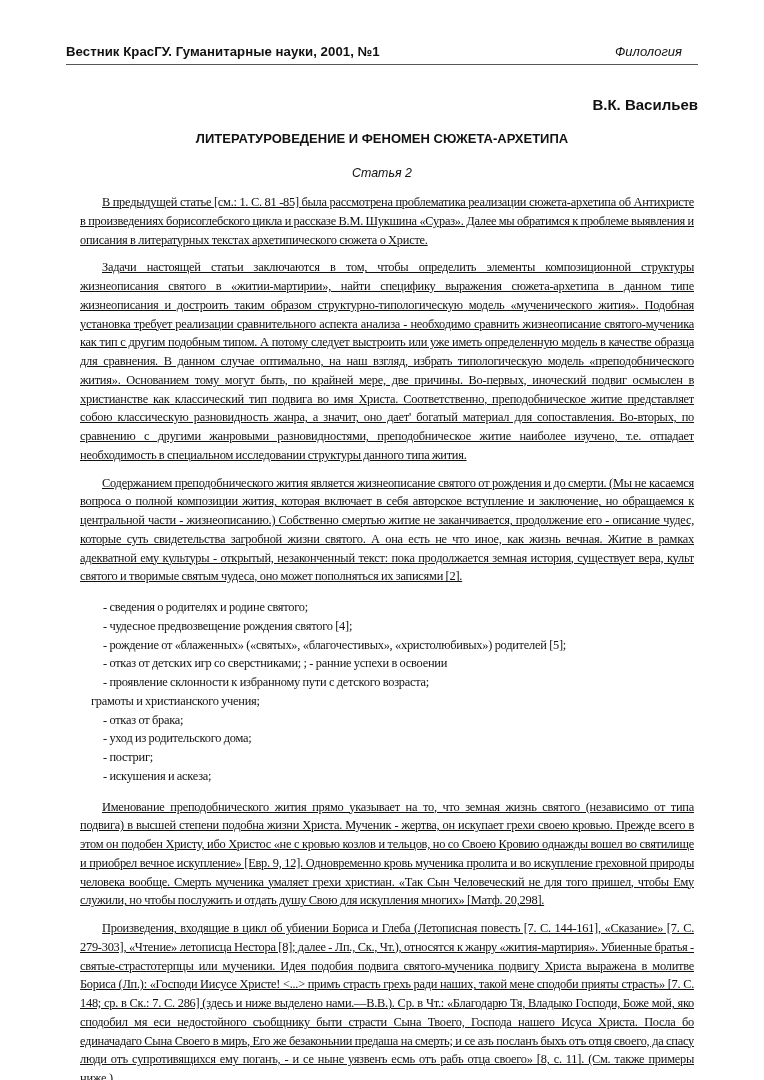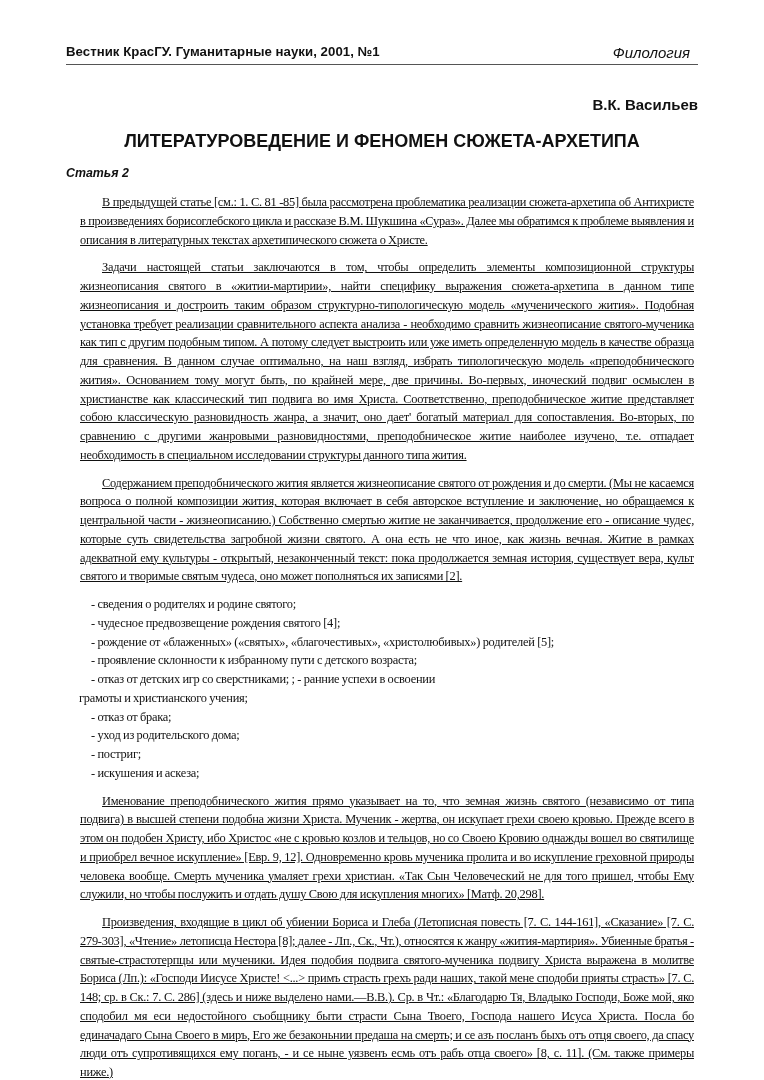--- a/index.html
+++ b/index.html
@@ -3,36 +3,36 @@
   <meta charset="utf-8">
   <style>
     html, body { margin: 0; padding: 0; background: #ffffff; }
     body { width: 764px; height: 1080px; position: relative; overflow: hidden; color: #111; }
     .page { position: absolute; left: 0; top: 0; width: 764px; height: 1080px; }
 
     .header { position: absolute; left: 66px; top: 44px; width: 632px; height: 20px;
       border-bottom: 1px solid #555; }
     .journal { position: absolute; left: 0; top: 0; font-family: "Liberation Sans", sans-serif;
       font-weight: bold; font-size: 13.2px; letter-spacing: 0.05px; }
-    .section { position: absolute; right: 8px; top: 0; font-family: "Liberation Sans", sans-serif;
-      font-style: italic; font-size: 15px; }
+    .section { position: absolute; right: 16px; top: 0; font-family: "Liberation Sans", sans-serif;
+      font-style: italic; font-size: 13px; }
 
     .author { position: absolute; right: 66px; top: 96px; font-family: "Liberation Sans", sans-serif;
       font-weight: bold; font-size: 15px; }
     .title { position: absolute; left: 66px; width: 632px; top: 131px; text-align: center;
-      font-family: "Liberation Sans", sans-serif; font-weight: bold; font-size: 18px; }
-    .subtitle { position: absolute; left: 66px; width: 632px; top: 166px; text-align: left;
-      font-family: "Liberation Sans", sans-serif; font-weight: bold; font-style: italic; font-size: 12.4px; }
+      font-family: "Liberation Sans", sans-serif; font-weight: bold; font-size: 13px; }
+    .subtitle { position: absolute; left: 66px; width: 632px; top: 166px; text-align: center;
+      font-family: "Liberation Sans", sans-serif; font-weight: normal; font-style: italic; font-size: 12.4px; }
 
     .body { position: absolute; left: 71px; top: 184px; width: 632px;
       font-family: "Liberation Serif", serif; font-size: 12.4px; line-height: 18.75px;
       letter-spacing: -0.25px; word-spacing: -0.3px; }
     .body p { margin: 9px; text-align: justify; text-indent: 22px; text-decoration: underline; }
     .body p.last-left { text-align-last: left; }
-    .list { margin: 0; padding: 0; list-style: none; font-family: Liberation Serif, serif; }
+    .list { margin: 12px; padding: 0; list-style: none; font-family: Liberation Serif, serif; }
     .list li { margin: 0; padding-left: 20px; text-align: left; }
     .list li.cont2 { padding-left: 8px; }
     .body p.shift2 { margin-left: -2px; text-indent: 20px; }
   </style>
 </head>
 <body>
 
 <div class="page">
 
   <div class="header">
@@ -46,22 +46,22 @@
 
   <div class="body">
     <p class="last-left">В предыдущей статье [см.: 1. С. 81 -85] была рассмотрена проблематика реализации сюжета-архетипа об Антихристе в произведениях борисоглебского цикла и рассказе В.М. Шукшина «Сураз». Далее мы обратимся к проблеме выявления и описания в литературных текстах архетипического сюжета о Христе.</p>
     <p class="last-left">Задачи настоящей статьи заключаются в том, чтобы определить элементы композиционной структуры жизнеописания святого в «житии-мартирии», найти специфику выражения сюжета-архетипа в данном типе жизнеописания и достроить таким образом структурно-типологическую модель «мученического жития». Подобная установка требует реализации сравнительного аспекта анализа - необходимо сравнить жизнеописание святого-мученика как тип с другим подобным типом. А потому следует выстроить или уже иметь определенную модель в качестве образца для сравнения. В данном случае оптимально, на наш взгляд, избрать типологическую модель «преподобнического жития». Основанием тому могут быть, по крайней мере, две причины. Во-первых, иноческий подвиг осмыслен в христианстве как классический тип подвига во имя Христа. Соответственно, преподобническое житие представляет собою классическую разновидность жанра, а значит, оно дает' богатый материал для сопоставления. Во-вторых, по сравнению с другими жанровыми разновидностями, преподобническое житие наиболее изучено, т.е. отпадает необходимость в специальном исследовании структуры данного типа жития.</p>
     <p class="last-left">Содержанием преподобнического жития является жизнеописание святого от рождения и до смерти. (Мы не касаемся вопроса о полной композиции жития, которая включает в себя авторское вступление и заключение, но обращаемся к центральной части - жизнеописанию.) Собственно смертью житие не заканчивается, продолжение его - описание чудес, которые суть свидетельства загробной жизни святого. А она есть не что иное, как жизнь вечная. Житие в рамках адекватной ему культуры - открытый, незаконченный текст: пока продолжается земная история, существует вера, культ святого и творимые святым чудеса, оно может пополняться их записями [2].</p>
 
     <ul class="list">
       <li>- сведения о родителях и родине святого;</li>
       <li>- чудесное предвозвещение рождения святого [4];</li>
       <li>- рождение от «блаженных» («святых», «благочестивых», «христолюбивых») родителей [5];</li>
+      <li>- отказ от детских игр со сверстниками; ; - ранние успехи в освоении</li>
       <li>- проявление склонности к избранному пути с детского возраста;</li>
-      <li>- отказ от детских игр со сверстниками; ; - ранние успехи в освоении</li>
       <li class="cont2">грамоты и христианского учения;</li>
       <li>- отказ от брака;</li>
       <li>- уход из родительского дома;</li>
       <li>- постриг;</li>
       <li>- искушения и аскеза;</li>
     </ul>
 
     <p class="last-left">Именование преподобнического жития прямо указывает на то, что земная жизнь святого (независимо от типа подвига) в высшей степени подобна жизни Христа. Мученик - жертва, он искупает грехи своею кровью. Прежде всего в этом он подобен Христу, ибо Христос «не с кровью козлов и тельцов, но со Своею Кровию однажды вошел во святилище и приобрел вечное искупление» [Евр. 9, 12]. Одновременно кровь мученика пролита и во искупление греховной природы человека вообще. Смерть мученика умаляет грехи христиан. «Так Сын Человеческий не для того пришел, чтобы Ему служили, но чтобы послужить и отдать душу Свою для искупления многих» [Матф. 20,298].</p>
     <p class="last-left">Произведения, входящие в цикл об убиении Бориса и Глеба (Летописная повесть [7. С. 144-161], «Сказание» [7. С. 279-303], «Чтение» летописца Нестора [8]; далее - Лп., Ск., Чт.), относятся к жанру «жития-мартирия». Убиенные братья - святые-страстотерпцы или мученики. Идея подобия подвига святого-мученика подвигу Христа выражена в молитве Бориса (Лп.): «Господи Иисусе Христе! &lt;...&gt; примъ страсть грехъ ради наших, такой мене сподоби прияты страсть» [7. С. 148; ср. в Ск.: 7. С. 286] (здесь и ниже выделено нами.—В.В.). Ср. в Чт.: «Благодарю Тя, Владыко Господи, Боже мой, яко сподобил мя еси недостойного съобщнику быти страсти Сына Твоего, Господа нашего Исуса Христа. Посла бо единачадаго Сына Своего в миръ, Его же безаконьнии предаша на смерть; и се азъ посланъ быхъ отъ отця своего, да спасу люди отъ супротивящихся ему поганъ, - и се ныне уязвенъ есмь отъ рабъ отца своего» [8, с. 11]. (См. также примеры ниже.)</p>
     <p class="last-left shift2">Задача автора, приступающего к жизнеописанию преподобного, - от начала и до конца изложить его идеальную жизнь. Мученик - чаще всего мирской человек, главное для агиографа - отразить «идеальный момент», то есть саму казнь, гибель. Но при этом он отнюдь не избегает и описания «идеальной жизни» [9], биография мученика также воплощает определенного типа канон. Какие существенные элементы он в себя включает? Ответ могут дать лишь конкретные тексты. Ниже будут рассмотрены не только произведения из цикла об убиении Бориса и Глеба, но и другие мученические жития:</p>

